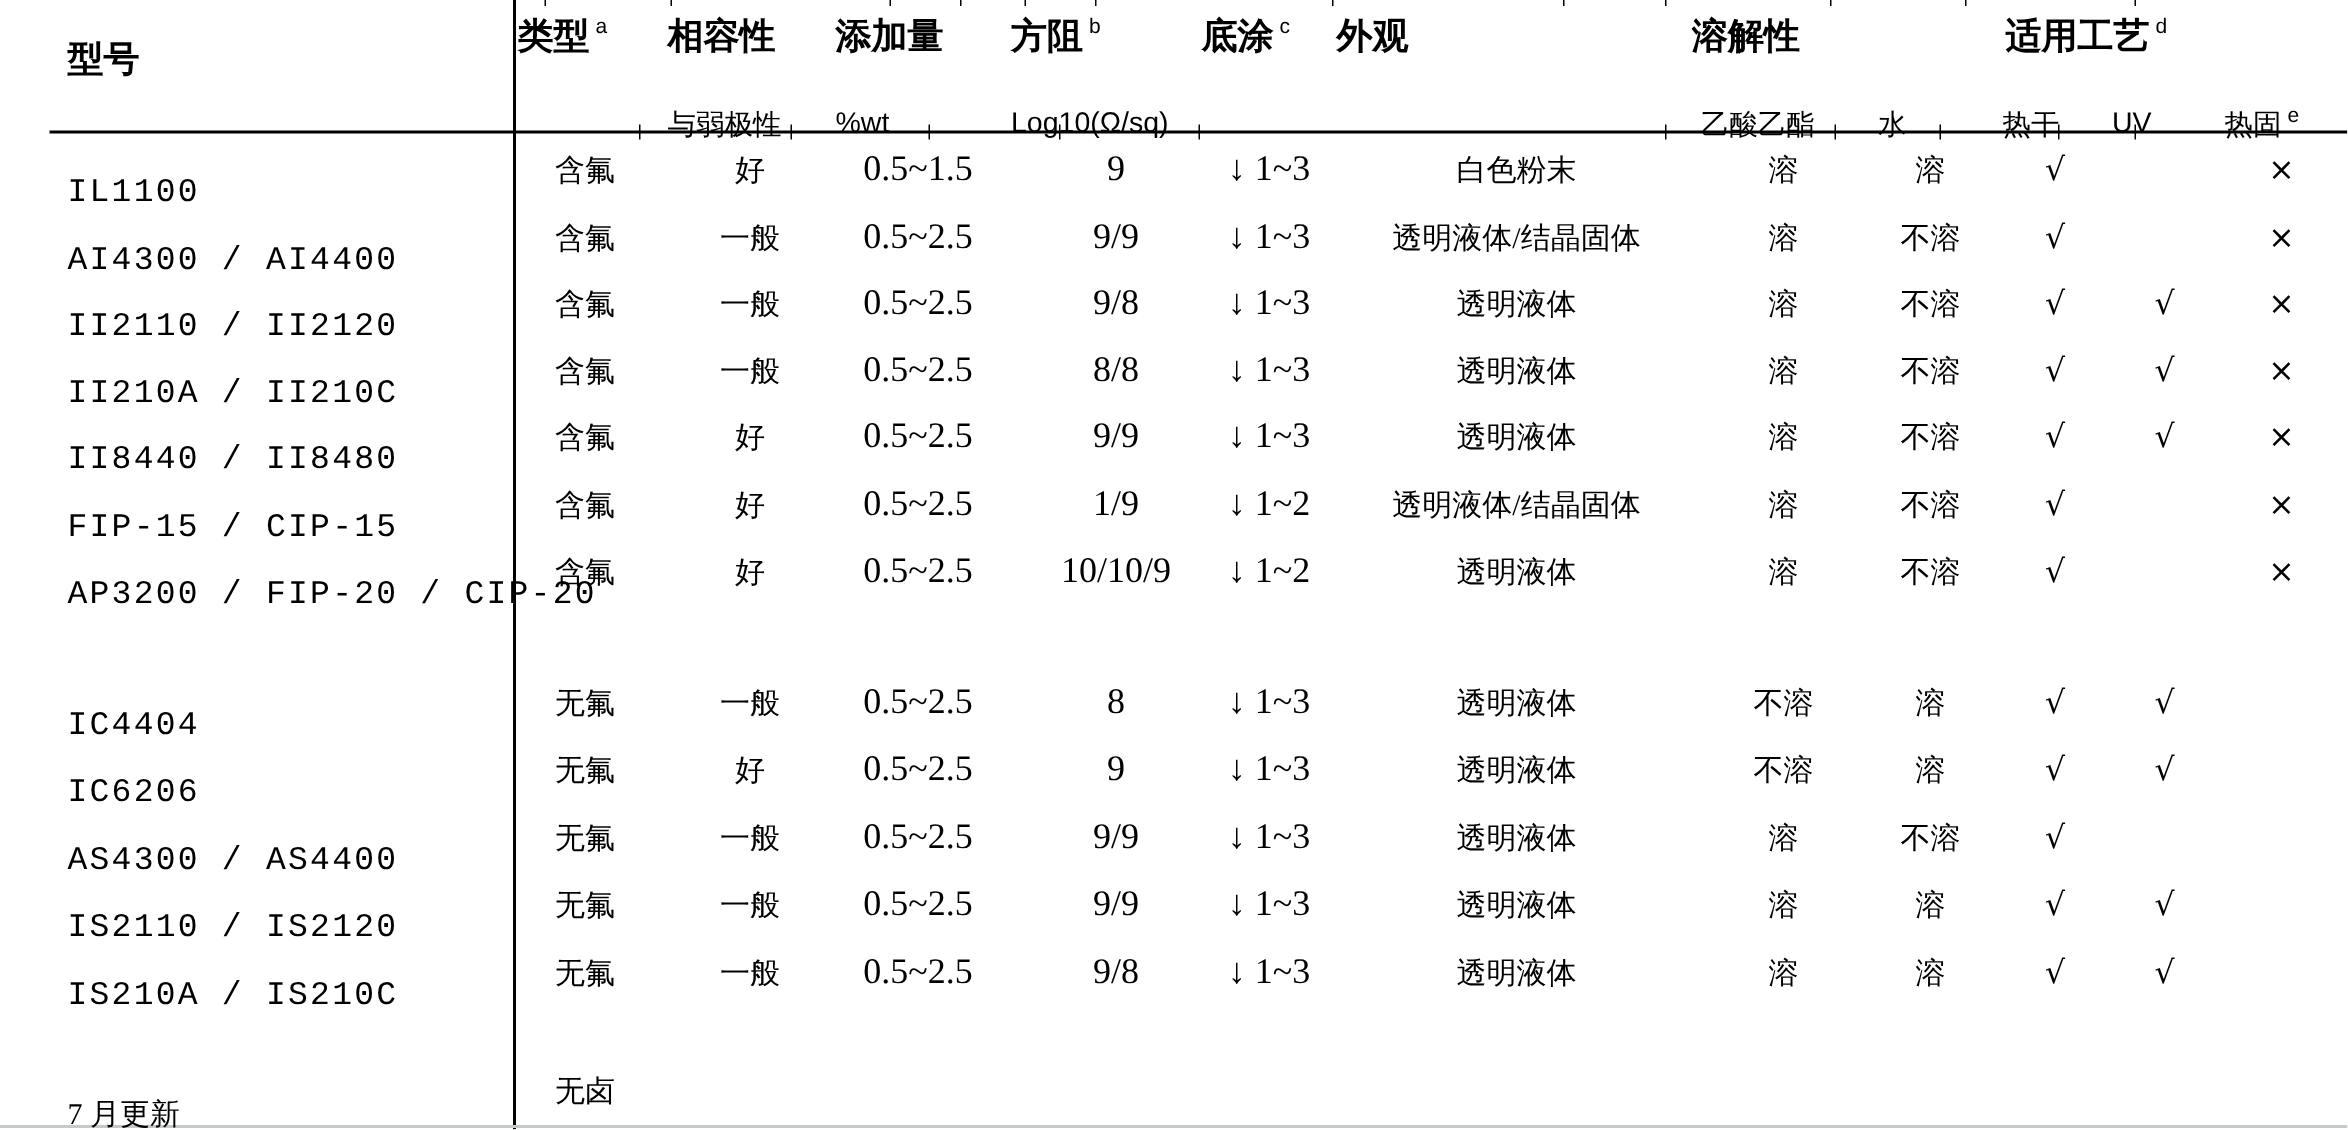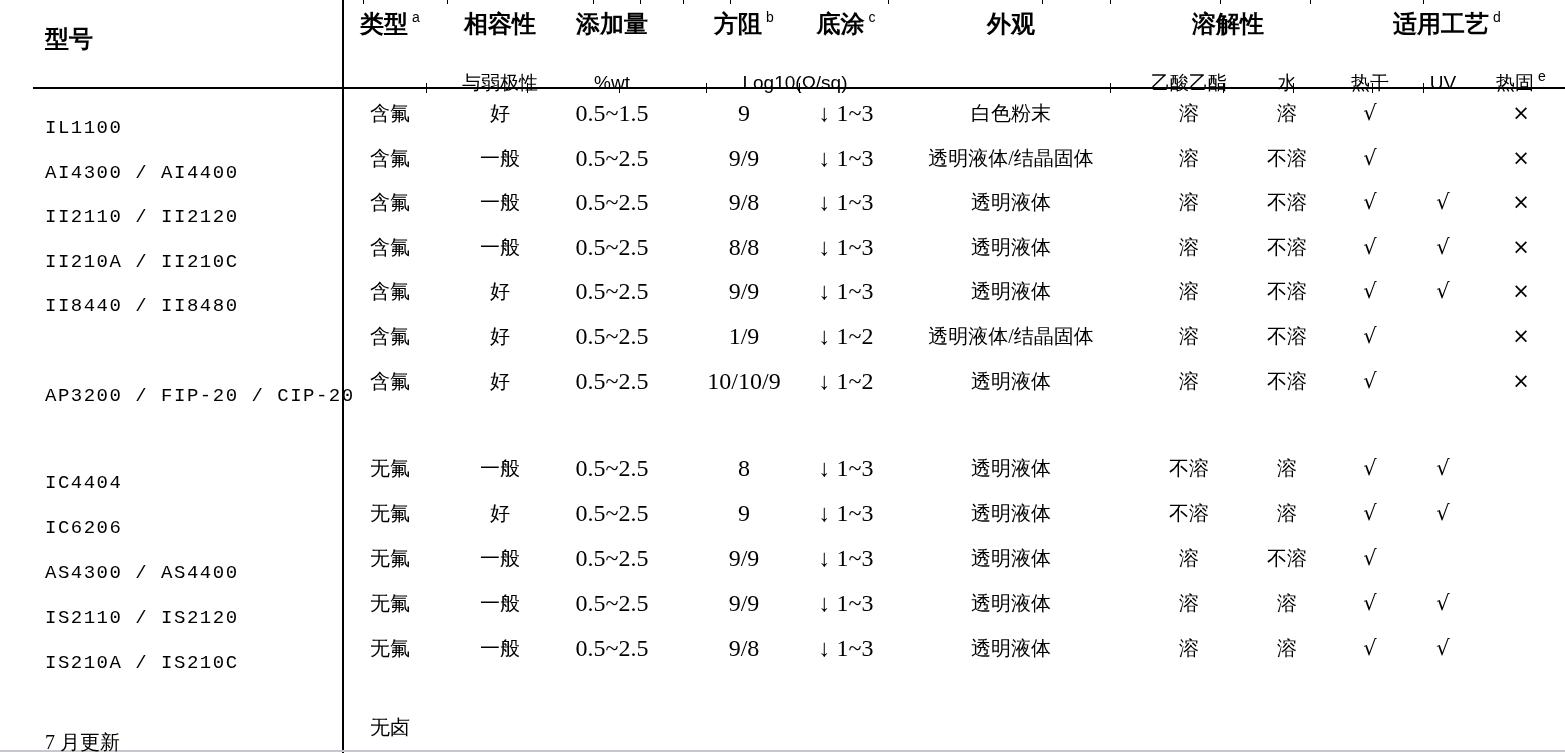--- a/index.html
+++ b/index.html
@@ -13,21 +13,21 @@
   }
   
   .v-divider{position:absolute;left:342px;top:0;width:2px;height:753px;background:#000;}
   .header-rule{position:absolute;left:33px;top:87px;width:1532px;height:2px;background:#000;}
   .bottom-rule{position:absolute;left:0;top:750px;width:1565px;height:2px;background:#c4c9cf;}
   .tick-top{position:absolute;top:0;width:1px;height:4px;background:#000;}
   .tick-mid{position:absolute;top:83px;width:1px;height:10px;background:#000;}
   
   .hrow1{position:absolute;left:0;top:6px;width:100%;height:36px;}
   .hrow2{position:absolute;left:0;top:53px;width:100%;height:28px;}
-  .hcell{position:absolute;top:0;height:100%;display:flex;align-items:center;justify-content:center;white-space:nowrap;}
+  .hcell{position:absolute;top:0;height:100%;display:flex;align-items:center;justify-content:flex-start;white-space:nowrap;}
   .h1{font-size:24px;font-weight:600;font-family:"Liberation Sans",sans-serif;}
   .h2{font-size:19px;font-weight:400;font-family:"Liberation Sans",sans-serif;margin-top:16px;}
   .sup{font-size:14px;font-weight:400;margin-left:4px;position:relative;top:-7px;font-family:"Liberation Sans",sans-serif;}
   
   .c-model      {left:45px;  width:290px; justify-content:flex-start;margin-top:15px;}
   .c-type       {left:345px; width:90px;}
   .c-compat     {left:445px; width:110px;}
   .c-amount     {left:557px; width:110px;}
   .c-resist     {left:674px; width:140px;}
   .c-primer     {left:801px; width:90px;}
@@ -39,21 +39,21 @@
   .c-thermoset  {left:1486px;width:70px;}
   
   .s-log    {left:674px; width:242px;}
   .s-solub  {left:1128px;width:200px;}
   .s-process{left:1337px;width:220px;}
   .s-thermo {left:1483px;width:76px;}
   
   .row{position:absolute;left:0;width:100%;height:44px;}
   .cell{position:absolute;top:0;height:100%;display:flex;align-items:center;justify-content:center;white-space:nowrap;}
   .cell.c-model{justify-content:flex-start;}
-  .mono{font-family:"Liberation Mono",monospace;font-size:19px;letter-spacing:1.5px;}
+  .mono{font-family:"Liberation Mono",monospace;font-size:22px;letter-spacing:1.5px;}
   .cjk {font-family:"Liberation Serif","DejaVu Serif",serif;font-size:20px;}
   .num {font-family:"Liberation Serif","DejaVu Serif",serif;font-size:24px;}
   .mark{font-family:"DejaVu Sans",sans-serif;font-size:21px;}
 </style>
 </head>
 <body>
 
 <div class="page">
 
   <div class="v-divider"></div>
@@ -211,20 +211,21 @@
       <div class="cell c-resist num">9/9</div>
       <div class="cell c-primer num">↓ 1~3</div>
       <div class="cell c-appearance cjk">透明液体</div>
       <div class="cell c-ea cjk">溶</div>
       <div class="cell c-water cjk">不溶</div>
       <div class="cell c-heatdry mark">√</div>
       <div class="cell c-uv mark">√</div>
       <div class="cell c-thermoset mark">×</div>
     </div>
       <div class="row" style="top: 314px;">
+      <div class="cell c-model mono">FIP-15 / CIP-15</div>
       <div class="cell c-type cjk">含氟</div>
       <div class="cell c-compat cjk">好</div>
       <div class="cell c-amount num">0.5~2.5</div>
       <div class="cell c-resist num">1/9</div>
       <div class="cell c-primer num">↓ 1~2</div>
       <div class="cell c-appearance cjk">透明液体/结晶固体</div>
       <div class="cell c-ea cjk">溶</div>
       <div class="cell c-water cjk">不溶</div>
       <div class="cell c-heatdry mark">√</div>
       <div class="cell c-uv mark"></div>

